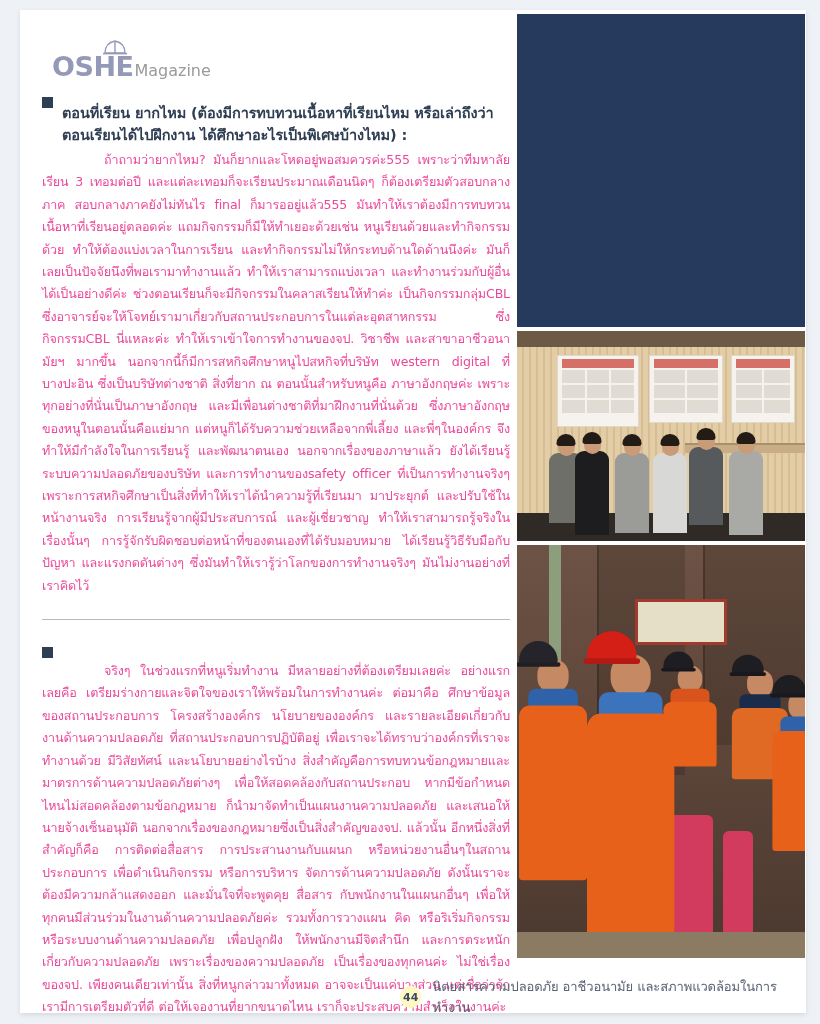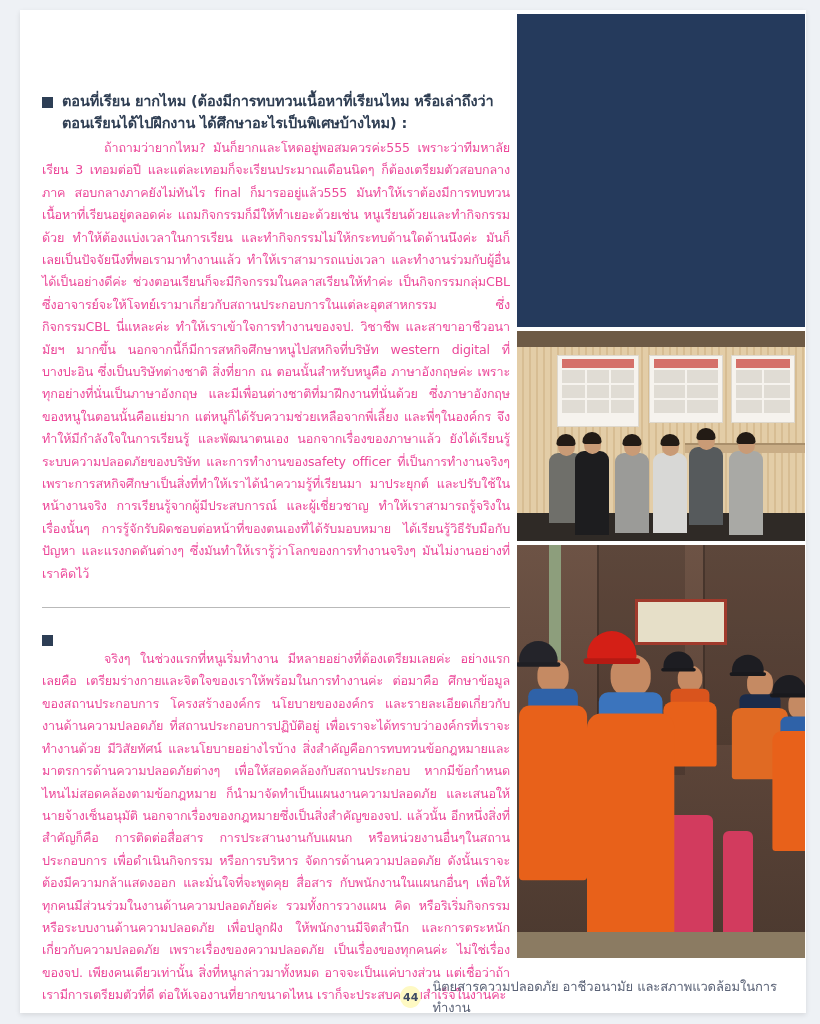--- a/index.html
+++ b/index.html
@@ -74,20 +74,21 @@
     background: #2d3e55;
     margin-top: 7px;
   }
   .sec-title {
     font-family: "DejaVu Sans", "Liberation Sans", sans-serif;
     font-weight: bold;
     font-size: 14.5px;
     line-height: 1.55;
     color: #2e3d52;
     letter-spacing: -0.1px;
+    margin-top: 12px;
   }
 
   
   .body-para {
     font-family: "DejaVu Sans", "Liberation Sans", sans-serif;
     font-size: 12.6px;
     line-height: 1.78;
     color: #ec4899;
     text-align: justify;
     text-indent: 62px;
@@ -251,20 +252,31 @@
   }
   .sf-seat {
     position: absolute; background: #d23b5e; border-radius: 6px;
   }
 </style>
 </head>
 <body>
 
 <div id="page">
 
+  <div id="logo-block">
+    <div class="logo-osh-wrap">
+      <svg class="helmet-icon" viewBox="0 0 26 15">
+        <path d="M3 13 Q3 3 13 1 Q23 3 23 13 Z" fill="none" stroke="#9599b8" stroke-width="1.4"></path>
+        <line x1="13" y1="1" x2="13" y2="13" stroke="#9599b8" stroke-width="1.4"></line>
+        <line x1="1" y1="13.6" x2="25" y2="13.6" stroke="#9599b8" stroke-width="1.6"></line>
+      </svg>
+      <span class="logo-osh">OSHE</span>
+      <span class="logo-mag">Magazine</span>
+    </div>
+  </div>
 
   <div id="left-col">
 
     <div class="section">
       <div class="sec-head">
         <span class="bullet-sq"></span>
         <span class="sec-title">ตอนที่เรียน ยากไหม (ต้องมีการทบทวนเนื้อหาที่เรียนไหม หรือเล่าถึงว่าตอนเรียนได้ไปฝึกงาน ได้ศึกษาอะไรเป็นพิเศษบ้างไหม) :</span>
       </div>
       <p class="body-para">ถ้าถามว่ายากไหม? มันก็ยากและโหดอยู่พอสมควรค่ะ555 เพราะว่าทีมหาลัยเรียน 3 เทอมต่อปี และแต่ละเทอมก็จะเรียนประมาณเดือนนิดๆ ก็ต้องเตรียมตัวสอบกลางภาค สอบกลางภาคยังไม่ทันไร final ก็มารออยู่แล้ว555 มันทำให้เราต้องมีการทบทวนเนื้อหาที่เรียนอยู่ตลอดค่ะ แถมกิจกรรมก็มีให้ทำเยอะด้วยเช่น หนูเรียนด้วยและทำกิจกรรมด้วย ทำให้ต้องแบ่งเวลาในการเรียน และทำกิจกรรมไม่ให้กระทบด้านใดด้านนึงค่ะ มันก็เลยเป็นปัจจัยนึงที่พอเรามาทำงานแล้ว ทำให้เราสามารถแบ่งเวลา และทำงานร่วมกับผู้อื่นได้เป็นอย่างดีค่ะ ช่วงตอนเรียนก็จะมีกิจกรรมในคลาสเรียนให้ทำค่ะ เป็นกิจกรรมกลุ่มCBL ซึ่งอาจารย์จะให้โจทย์เรามาเกี่ยวกับสถานประกอบการในแต่ละอุตสาหกรรม ซึ่งกิจกรรมCBL นี่แหละค่ะ ทำให้เราเข้าใจการทำงานของจป. วิชาชีพ และสาขาอาชีวอนามัยฯ มากขึ้น นอกจากนี้ก็มีการสหกิจศึกษาหนูไปสหกิจที่บริษัท western digital ที่บางปะอิน ซึ่งเป็นบริษัทต่างชาติ สิ่งที่ยาก ณ ตอนนั้นสำหรับหนูคือ ภาษาอังกฤษค่ะ เพราะทุกอย่างที่นั่นเป็นภาษาอังกฤษ และมีเพื่อนต่างชาติที่มาฝึกงานที่นั่นด้วย ซึ่งภาษาอังกฤษของหนูในตอนนั้นคือแย่มาก แต่หนูก็ได้รับความช่วยเหลือจากพี่เลี้ยง และพี่ๆในองค์กร จึงทำให้มีกำลังใจในการเรียนรู้ และพัฒนาตนเอง นอกจากเรื่องของภาษาแล้ว ยังได้เรียนรู้ระบบความปลอดภัยของบริษัท และการทำงานของsafety officer ที่เป็นการทำงานจริงๆ เพราะการสหกิจศึกษาเป็นสิ่งที่ทำให้เราได้นำความรู้ที่เรียนมา มาประยุกต์ และปรับใช้ในหน้างานจริง การเรียนรู้จากผู้มีประสบการณ์ และผู้เชี่ยวชาญ ทำให้เราสามารถรู้จริงในเรื่องนั้นๆ การรู้จักรับผิดชอบต่อหน้าที่ของตนเองที่ได้รับมอบหมาย ได้เรียนรู้วิธีรับมือกับปัญหา และแรงกดดันต่างๆ ซึ่งมันทำให้เรารู้ว่าโลกของการทำงานจริงๆ มันไม่งานอย่างที่เราคิดไว้</p>
     </div>

